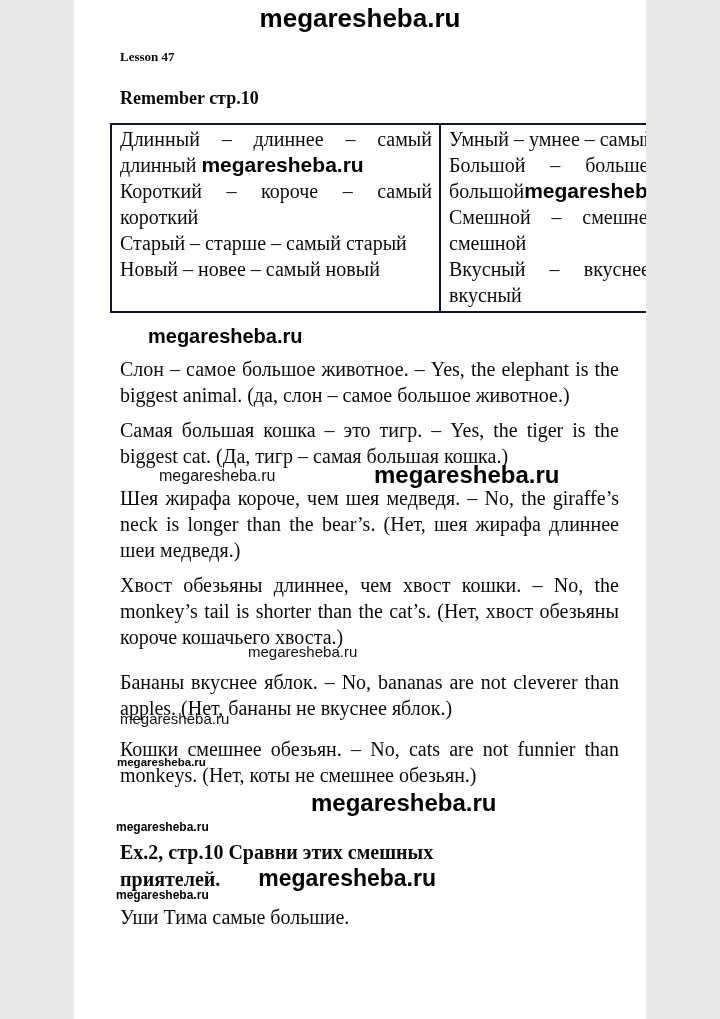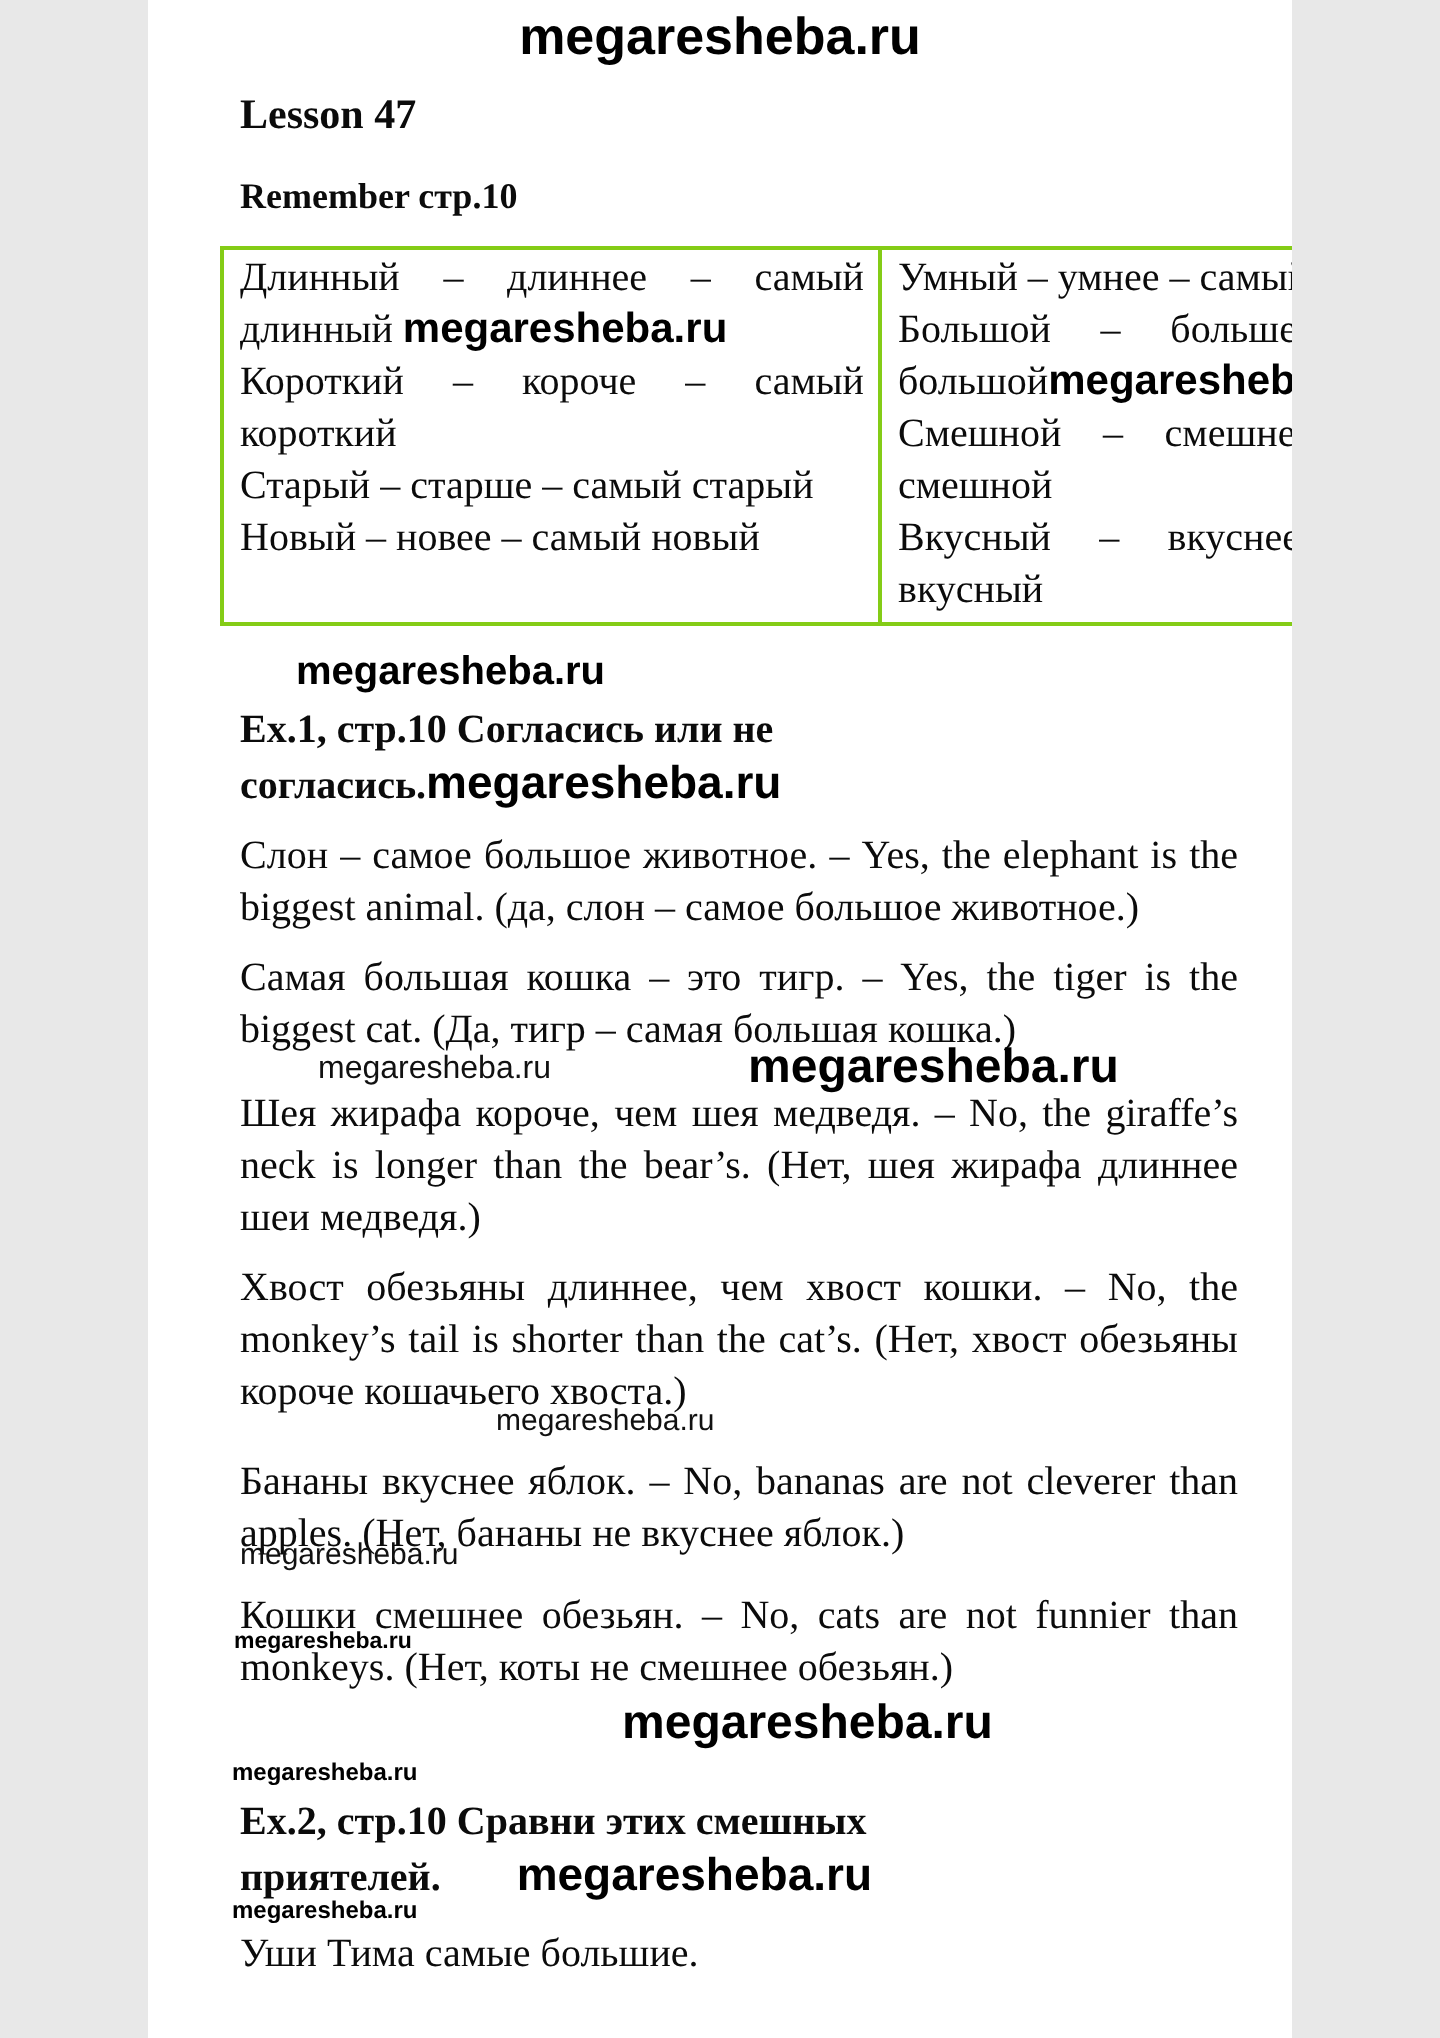--- a/index.html
+++ b/index.html
@@ -11,26 +11,26 @@
     color:#0b0b0b;
     font-family:"Liberation Serif", serif;
     overflow:hidden;
   }
   
   .wm { font-family:"Liberation Sans", sans-serif; font-weight:bold; color:#000; white-space:nowrap; }
   .wm-reg { font-family:"Liberation Sans", sans-serif; font-weight:normal; color:#111; white-space:nowrap; }
 
   .wm-top { text-align:center; font-size:26px; line-height:30px; padding-top:3px; }
 
-  .h-lesson   { font-size:21px; font-weight:bold; margin:12px 27px 0 46px; line-height:24px; }
+  .h-lesson   { font-size:13px; font-weight:bold; margin:12px 27px 0 46px; line-height:24px; }
   .h-remember { font-size:18px; font-weight:bold; margin:17px 27px 0 46px; line-height:24px; }
 
   table.cmp { border-collapse:collapse; table-layout:fixed; margin:13px 0 0 36px; width:650px; }
   table.cmp td {
-    border:2px solid #84cc16; vertical-align:top;
+    border:2px solid #0f172a; vertical-align:top;
     padding:1px 7px 3px 8px;
     font-size:20px; line-height:26px;
   }
   td.col-left  { width:312px; }
   td.col-right { width:314px; }
   table.cmp p { margin:0; text-align:justify; }
   .wm-tbl { font-size:21px; }
 
   .wm-after-table { margin:13px 0 0 74px; font-size:20px; line-height:21px; }
 
@@ -84,23 +84,20 @@
         <p><span>Большой – больше – самый большой</span><strong class="wm wm-tbl">megaresheba.ru</strong></p>
         <p><span>Смешной – смешнее – самый смешной</span></p>
         <p><span>Вкусный – вкуснее – самый вкусный</span></p>
       </td>
     </tr>
   </tbody>
     </table>
 
   <div class="wm wm-after-table">megaresheba.ru</div>
 
-  <div class="heading">
-    <span>Ex.1, стр.10 Согласись или не согласись.</span><strong class="wm wm-h1">megaresheba.ru</strong>
-  </div>
 
   <p class="body">Слон – самое большое животное. – Yes, the elephant is the biggest animal. (да, слон – самое большое животное.)</p>
 
   <p class="body">Самая большая кошка – это тигр. – Yes, the tiger is the biggest cat. (Да, тигр – самая большая кошка.)</p>
 
   <div class="wm-row3">
     <span class="wm-reg wm-a">megaresheba.ru</span>
     <span class="wm wm-b">megaresheba.ru</span>
     <span class="wm wm-c">megaresheba.ru</span>
   </div>

